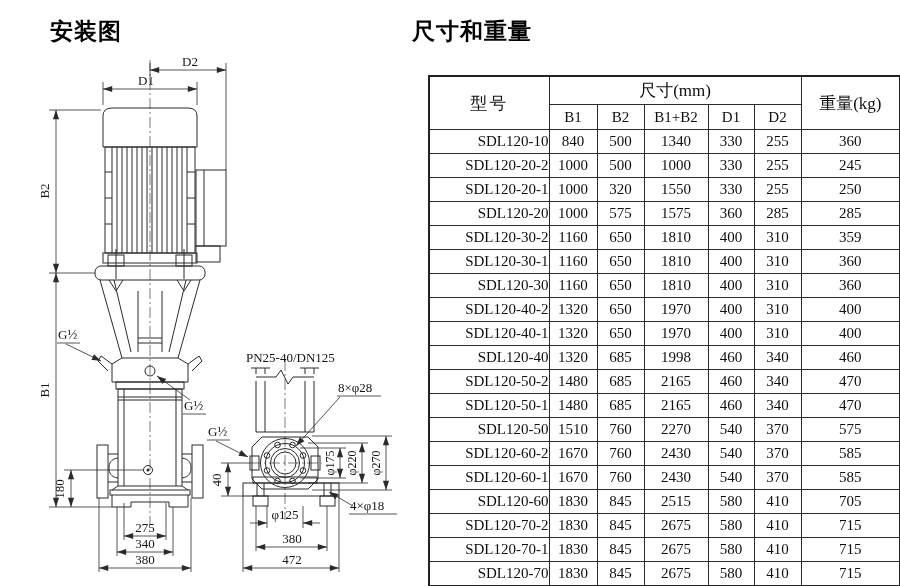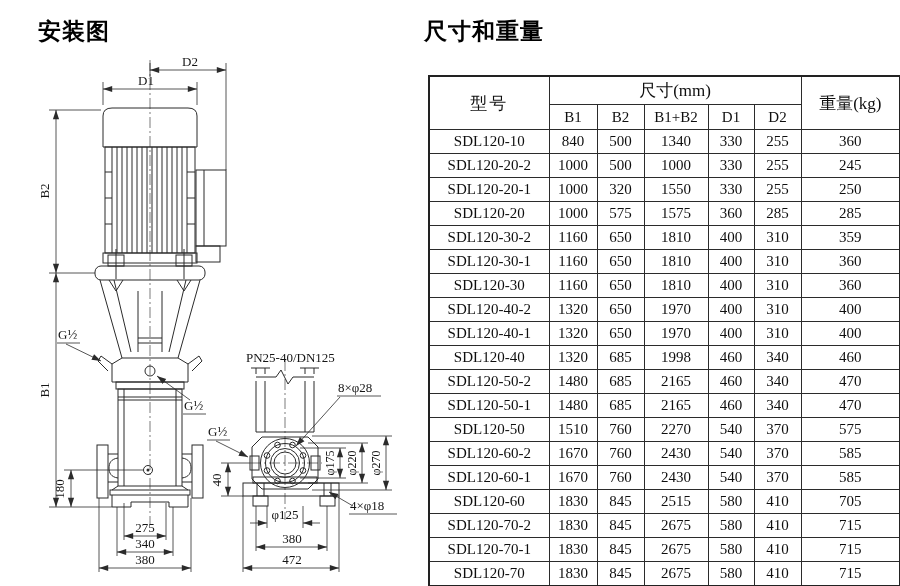--- a/index.html
+++ b/index.html
@@ -4,22 +4,22 @@
 <style>
   html,body{margin:0;padding:0;}
   body{
     width:900px;height:586px;background:#ffffff;position:relative;overflow:hidden;
     font-family:"Liberation Serif", serif;color:#111;
   }
   .sec-title{
     position:absolute;top:16px;font-size:23px;font-weight:700;color:#000;
     font-family:"Liberation Sans", sans-serif;letter-spacing:1px;white-space:nowrap;
   }
-  #diagram-title{left:38px;}
-  #table-title{left:424px;}
+  #diagram-title{left:50px;}
+  #table-title{left:412px;}
   
   #drawing{position:absolute;left:0;top:0;}
   .geo{stroke:#2b2b2b;fill:none;stroke-width:1;stroke-linecap:butt;}
   .dim{stroke:#2b2b2b;fill:none;stroke-width:0.8;}
   .cl{stroke:#444;fill:none;stroke-width:0.7;stroke-dasharray:11 3 2 3;}
   .dimt{font:13px "Liberation Serif", serif;fill:#151515;}
   .dimt-sm{font:12px "Liberation Serif", serif;fill:#151515;}
   
   #spec-table{
     position:absolute;left:428px;top:75px;width:471px;
@@ -28,21 +28,21 @@
   }
   #spec-table td,#spec-table th{
     border:1px solid #2b2b2b;text-align:center;padding:0;
     font-weight:normal;white-space:nowrap;overflow:hidden;font-size:15px;
   }
   #spec-table{border:2px solid #222;}
   #spec-table thead tr.h1 th{height:27px;font-size:17px;}
   #spec-table thead tr.h2 th{height:24px;font-size:15px;}
   #spec-table thead th.cjk{letter-spacing:2px;margin-left:34px;}
   #spec-table tbody tr{height:24px;}
-  #spec-table td.model{text-align:center;padding-left:0;font-size:15px;}
+  #spec-table td.model{text-align:right;padding-left:0;font-size:15px;}
   #spec-table td.num{font-size:15px;}
 </style>
 </head>
 <body>
 
 <div class="sec-title" id="diagram-title">安装图</div>
 <div class="sec-title" id="table-title">尺寸和重量</div>
 
 <svg id="drawing" width="430" height="586" viewBox="0 0 430 586" xmlns="http://www.w3.org/2000/svg">
   <defs>

